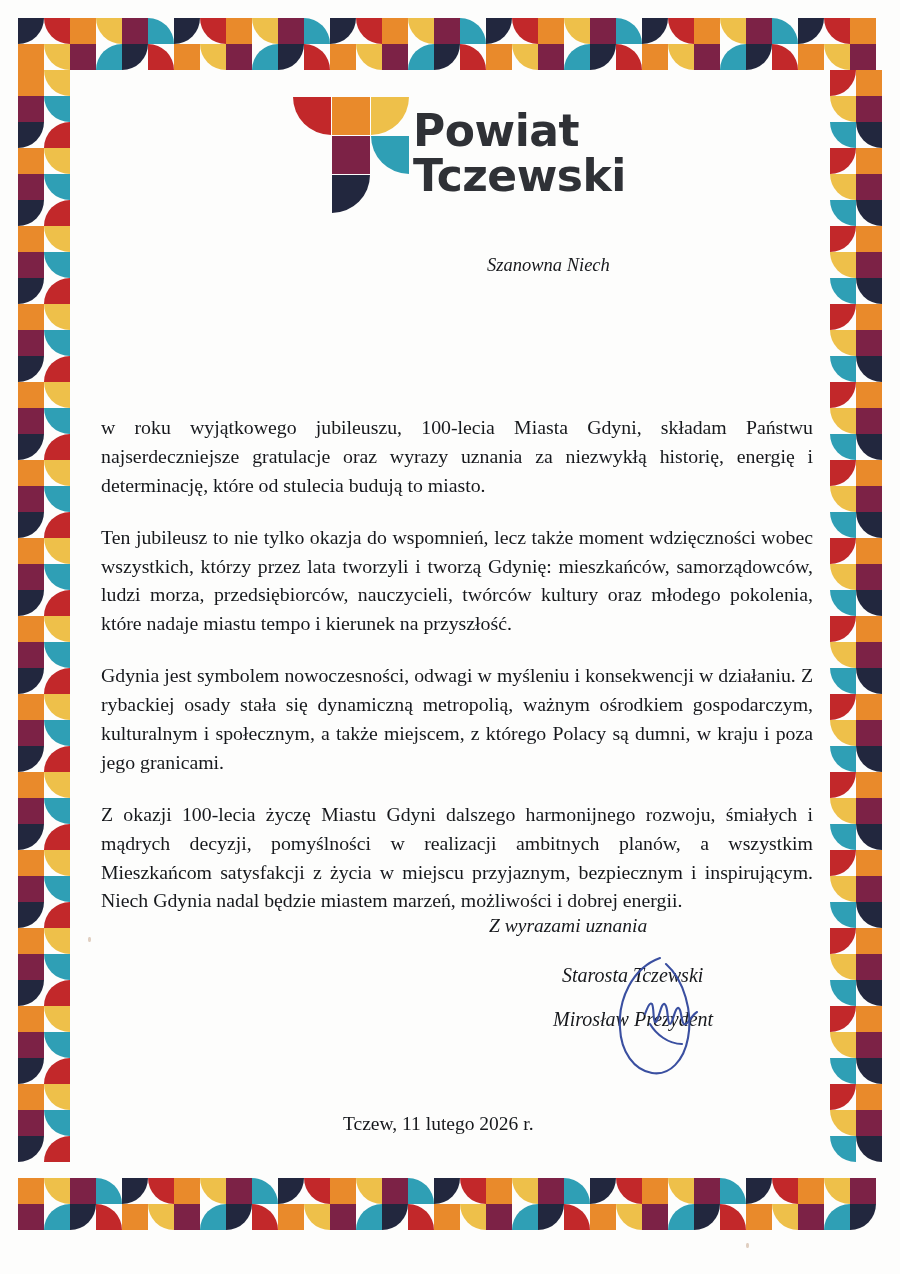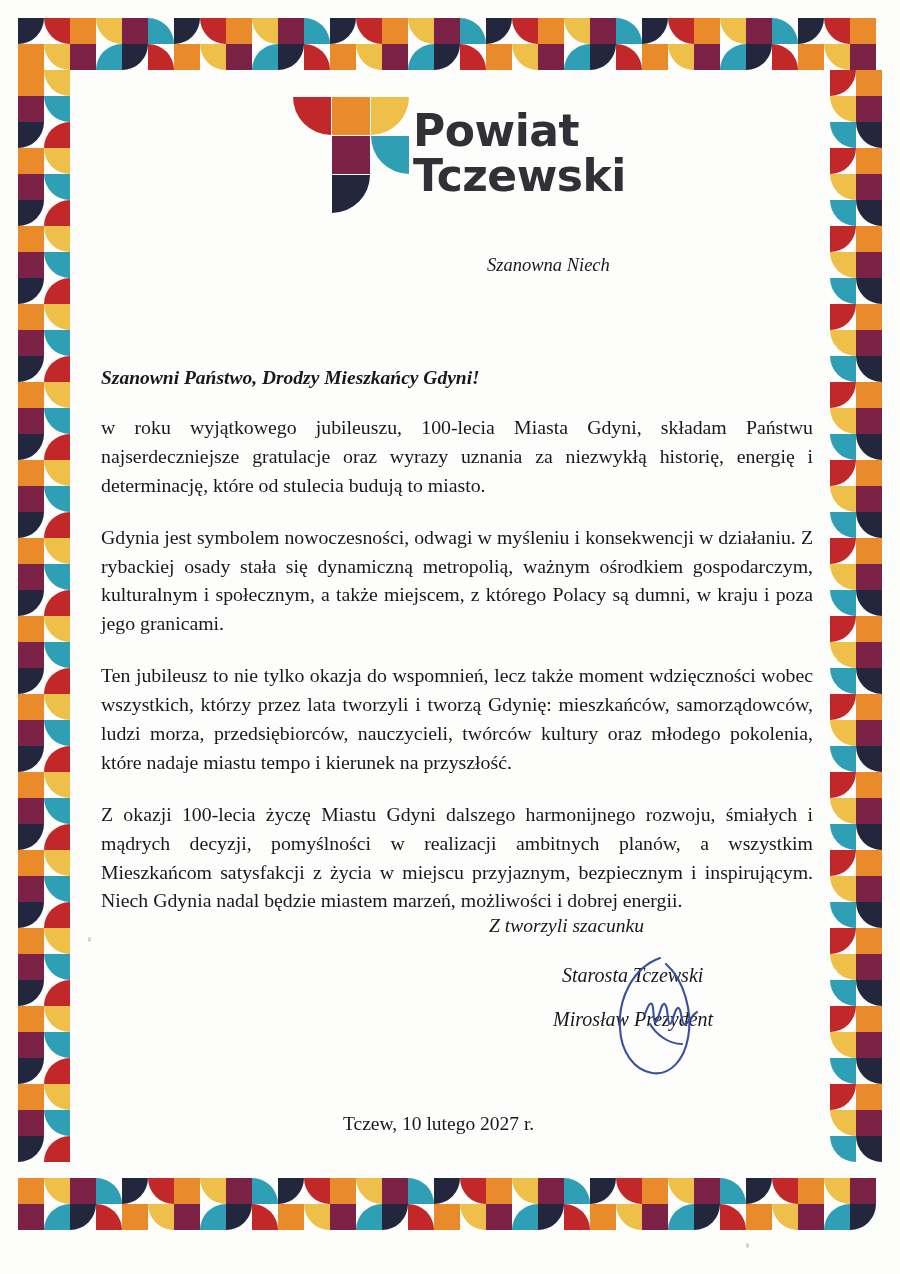--- a/index.html
+++ b/index.html
@@ -1057,38 +1057,37 @@
     <div class="logo-text">
       <div>Powiat</div>
       <div>Tczewski</div>
     </div>
   </div>
 
   <div class="addressee">
     <div class="ln-italic">Szanowna Niech</div>
   </div>
 
-  <div class="salutation">Szanowni Państwo, Drodzy Mieszkańcy Gdyni!</div>
 
   <div class="body-text">
     <p>w roku wyjątkowego jubileuszu, 100-lecia Miasta Gdyni, składam Państwu najserdeczniejsze gratulacje oraz wyrazy uznania za niezwykłą historię, energię i determinację, które od stulecia budują to miasto.</p>
+    <p>Ten jubileusz to nie tylko okazja do wspomnień, lecz także moment wdzięczności wobec wszystkich, którzy przez lata tworzyli i tworzą Gdynię: mieszkańców, samorządowców, ludzi morza, przedsiębiorców, nauczycieli, twórców kultury oraz młodego pokolenia, które nadaje miastu tempo i kierunek na przyszłość.</p>
     <p>Gdynia jest symbolem nowoczesności, odwagi w myśleniu i konsekwencji w działaniu. Z rybackiej osady stała się dynamiczną metropolią, ważnym ośrodkiem gospodarczym, kulturalnym i społecznym, a także miejscem, z którego Polacy są dumni, w kraju i poza jego granicami.</p>
-    <p>Ten jubileusz to nie tylko okazja do wspomnień, lecz także moment wdzięczności wobec wszystkich, którzy przez lata tworzyli i tworzą Gdynię: mieszkańców, samorządowców, ludzi morza, przedsiębiorców, nauczycieli, twórców kultury oraz młodego pokolenia, które nadaje miastu tempo i kierunek na przyszłość.</p>
     <p>Z okazji 100-lecia życzę Miastu Gdyni dalszego harmonijnego rozwoju, śmiałych i mądrych decyzji, pomyślności w realizacji ambitnych planów, a wszystkim Mieszkańcom satysfakcji z życia w miejscu przyjaznym, bezpiecznym i inspirującym. Niech Gdynia nadal będzie miastem marzeń, możliwości i dobrej energii.</p>
   </div>
 
-  <div class="closing">Z tworzyli szacunku</div>
+  <div class="closing">Z wyrazami uznania</div>
   <div class="sign-role">Starosta Tczewski</div>
   <div class="sign-name">Mirosław Prezydent</div>
 
   <svg class="signature-ink" viewBox="0 0 130 125">
     <g fill="none" stroke="#3a4fa0" stroke-width="2.1" stroke-linecap="round" stroke-linejoin="round">
       <path d="M62 6 C34 16 20 48 22 76 C23 100 36 118 54 121 C72 124 86 108 90 86 C95 60 86 28 68 12"></path>
       <path d="M47 62 C50 54 52 50 54 52 C56 55 55 68 57 70 C59 72 62 58 64 54 C66 50 68 52 69 58 C70 64 70 72 72 72 C74 72 76 62 78 58 C80 54 82 56 83 62 C84 68 85 74 88 72 C91 70 95 62 99 60"></path>
       <path d="M52 72 C58 82 70 92 84 92"></path>
     </g>
   </svg>
 
-  <div class="date-line">Tczew, 10 lutego 2027 r.</div>
+  <div class="date-line">Tczew, 11 lutego 2026 r.</div>
 
   <div class="speck" style="left:88px;top:937px;"></div>
   <div class="speck" style="left:746px;top:1243px;"></div>
 </div>
 
 </body></html>

